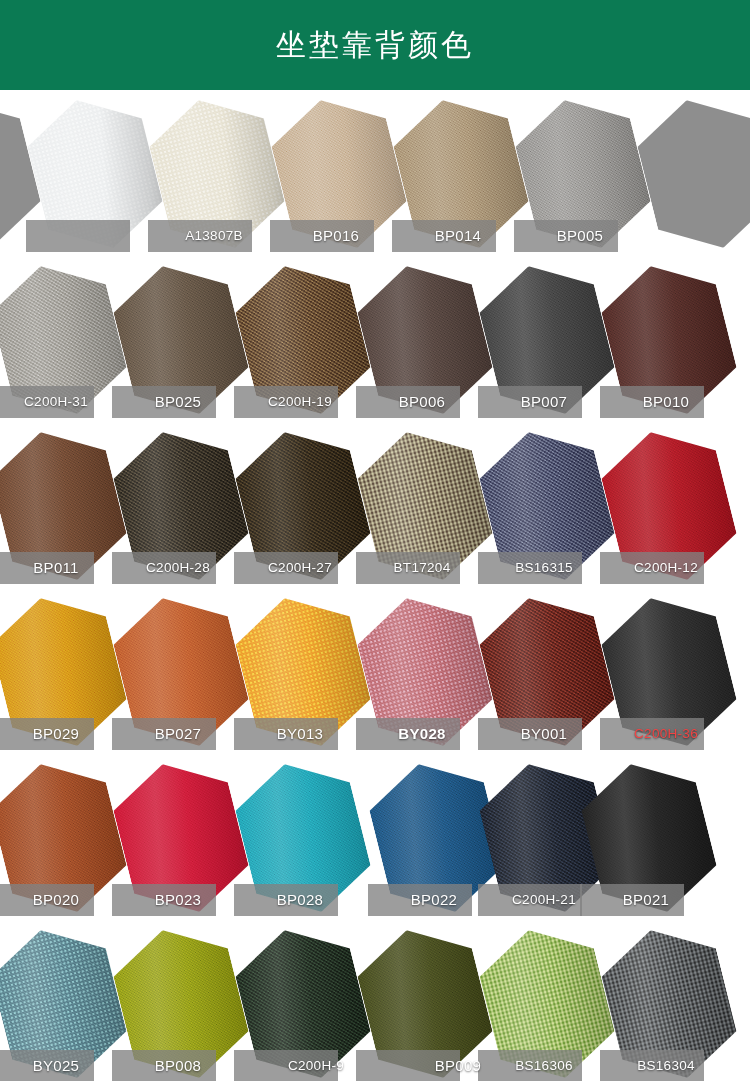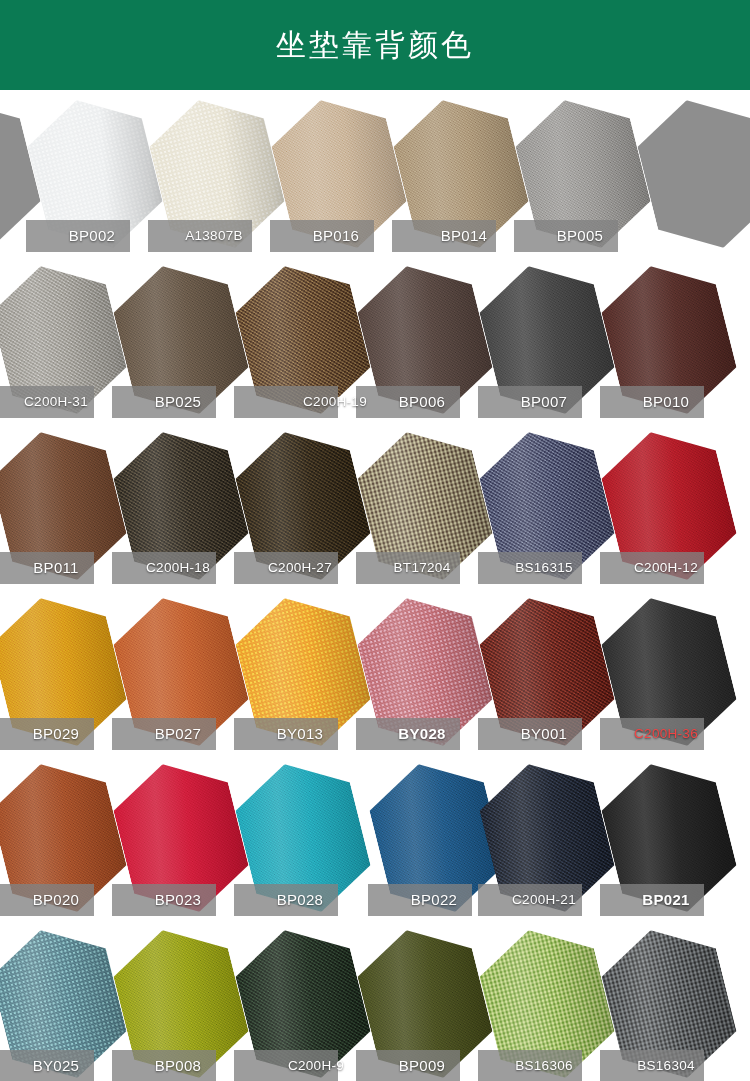--- a/index.html
+++ b/index.html
@@ -151,36 +151,35 @@
 <div id="header-banner" style="background: rgb(11, 122, 83);">
   <div id="header-title" style="color: rgb(255, 255, 255);">坐垫靠背颜色</div>
 </div>
 
 <div id="swatch-grid">
     <div class="swatch-row" style="top: 8px;">
       <div class="edge-chip" style="background: rgb(142, 142, 142); left: -86px;"></div>
       <div class="swatch-cell" style="left: 36px;">
         <div class="hex dotted" style="background: rgb(238, 240, 241);"></div>
         <div class="label-bar"></div>
-        <div class="label-text" style="color: rgb(255, 255, 255);">BP002</div>
       </div>
       <div class="swatch-cell narrow" style="left: 158px;">
         <div class="hex dotted" style="background: rgb(233, 229, 214);"></div>
         <div class="label-bar"></div>
         <div class="label-text" style="color: rgb(255, 255, 255);">A13807B</div>
       </div>
       <div class="swatch-cell" style="left: 280px;">
         <div class="hex" style="background: rgb(196, 171, 140);"></div>
         <div class="label-bar"></div>
         <div class="label-text" style="color: rgb(255, 255, 255);">BP016</div>
       </div>
       <div class="swatch-cell" style="left: 402px;">
         <div class="hex" style="background: rgb(163, 139, 108);"></div>
         <div class="label-bar"></div>
-        <div class="label-text" style="color: rgb(255, 255, 255); margin-left: 6px;">BP014</div>
+        <div class="label-text" style="color: rgb(255, 255, 255);">BP014</div>
       </div>
       <div class="swatch-cell" style="left: 524px;">
         <div class="hex" style="background: rgb(142, 140, 137);"></div>
         <div class="label-bar"></div>
         <div class="label-text" style="color: rgb(255, 255, 255);">BP005</div>
       </div>
       <div class="edge-chip" style="background: rgb(142, 142, 142); left: 646px;"></div>
     </div>
     <div class="swatch-row" style="top: 174px;">
       <div class="swatch-cell narrow" style="left: 0px; padding-left: 36px;">
@@ -189,21 +188,21 @@
         <div class="label-text" style="color: rgb(255, 255, 255);">C200H-31</div>
       </div>
       <div class="swatch-cell" style="left: 122px;">
         <div class="hex" style="background: rgb(91, 76, 61);"></div>
         <div class="label-bar"></div>
         <div class="label-text" style="color: rgb(255, 255, 255);">BP025</div>
       </div>
       <div class="swatch-cell narrow" style="left: 244px;">
         <div class="hex melange" style="background: rgb(138, 106, 66);"></div>
         <div class="label-bar"></div>
-        <div class="label-text" style="color: rgb(255, 255, 255); padding-left: 35px;">C200H-19</div>
+        <div class="label-text" style="color: rgb(255, 255, 255);">C200H-19</div>
       </div>
       <div class="swatch-cell" style="left: 366px;">
         <div class="hex" style="background: rgb(75, 60, 54);"></div>
         <div class="label-bar"></div>
         <div class="label-text" style="color: rgb(255, 255, 255);">BP006</div>
       </div>
       <div class="swatch-cell" style="left: 488px;">
         <div class="hex" style="background: rgb(59, 59, 59);"></div>
         <div class="label-bar"></div>
         <div class="label-text" style="color: rgb(255, 255, 255);">BP007</div>
@@ -216,21 +215,21 @@
     </div>
     <div class="swatch-row" style="top: 340px;">
       <div class="swatch-cell" style="left: 0px;">
         <div class="hex" style="background: rgb(102, 64, 42);"></div>
         <div class="label-bar"></div>
         <div class="label-text" style="color: rgb(255, 255, 255);">BP011</div>
       </div>
       <div class="swatch-cell narrow" style="left: 122px;">
         <div class="hex melange" style="background: rgb(78, 68, 51);"></div>
         <div class="label-bar"></div>
-        <div class="label-text" style="color: rgb(255, 255, 255);">C200H-18</div>
+        <div class="label-text" style="color: rgb(255, 255, 255);">C200H-28</div>
       </div>
       <div class="swatch-cell narrow" style="left: 244px;">
         <div class="hex melange" style="background: rgb(74, 58, 33);"></div>
         <div class="label-bar"></div>
         <div class="label-text" style="color: rgb(255, 255, 255);">C200H-27</div>
       </div>
       <div class="swatch-cell narrow" style="left: 366px;">
         <div class="hex linen" style="background: rgb(142, 130, 104);"></div>
         <div class="label-bar"></div>
         <div class="label-text" style="color: rgb(255, 255, 255);">BT17204</div>
@@ -297,21 +296,21 @@
       <div class="swatch-cell" style="left: 378px;">
         <div class="hex" style="background: rgb(23, 76, 120);"></div>
         <div class="label-bar"></div>
         <div class="label-text" style="color: rgb(255, 255, 255);">BP022</div>
       </div>
       <div class="swatch-cell narrow" style="left: 488px;">
         <div class="hex melange" style="background: rgb(42, 51, 70);"></div>
         <div class="label-bar"></div>
         <div class="label-text" style="color: rgb(255, 255, 255);">C200H-21</div>
       </div>
-      <div class="swatch-cell" style="left: 610px; font-weight: bold;">
+      <div class="swatch-cell" style="left: 590px;">
         <div class="hex" style="background: rgb(28, 28, 28);"></div>
         <div class="label-bar"></div>
         <div class="label-text" style="color: rgb(255, 255, 255);">BP021</div>
       </div>
     </div>
     <div class="swatch-row" style="top: 838px;">
       <div class="swatch-cell" style="left: 0px;">
         <div class="hex dotted" style="background: rgb(94, 139, 150);"></div>
         <div class="label-bar"></div>
         <div class="label-text" style="color: rgb(255, 255, 255);">BY025</div>
@@ -322,21 +321,21 @@
         <div class="label-text" style="color: rgb(255, 255, 255);">BP008</div>
       </div>
       <div class="swatch-cell narrow" style="left: 244px;">
         <div class="hex melange" style="background: rgb(47, 68, 48);"></div>
         <div class="label-bar"></div>
         <div class="label-text" style="color: rgb(255, 255, 255); padding-left: 16px;">C200H-9</div>
       </div>
       <div class="swatch-cell" style="left: 366px;">
         <div class="hex" style="background: rgb(63, 68, 24);"></div>
         <div class="label-bar"></div>
-        <div class="label-text" style="color: rgb(255, 255, 255);">BP009</div>
+        <div class="label-text" style="color: rgb(255, 255, 255); padding-left: 36px;">BP009</div>
       </div>
       <div class="swatch-cell narrow" style="left: 488px;">
         <div class="hex linen" style="background: rgb(156, 187, 98);"></div>
         <div class="label-bar"></div>
         <div class="label-text" style="color: rgb(255, 255, 255);">BS16306</div>
       </div>
       <div class="swatch-cell narrow" style="left: 610px;">
         <div class="hex linen" style="background: rgb(85, 88, 90);"></div>
         <div class="label-bar"></div>
         <div class="label-text" style="color: rgb(255, 255, 255);">BS16304</div>

